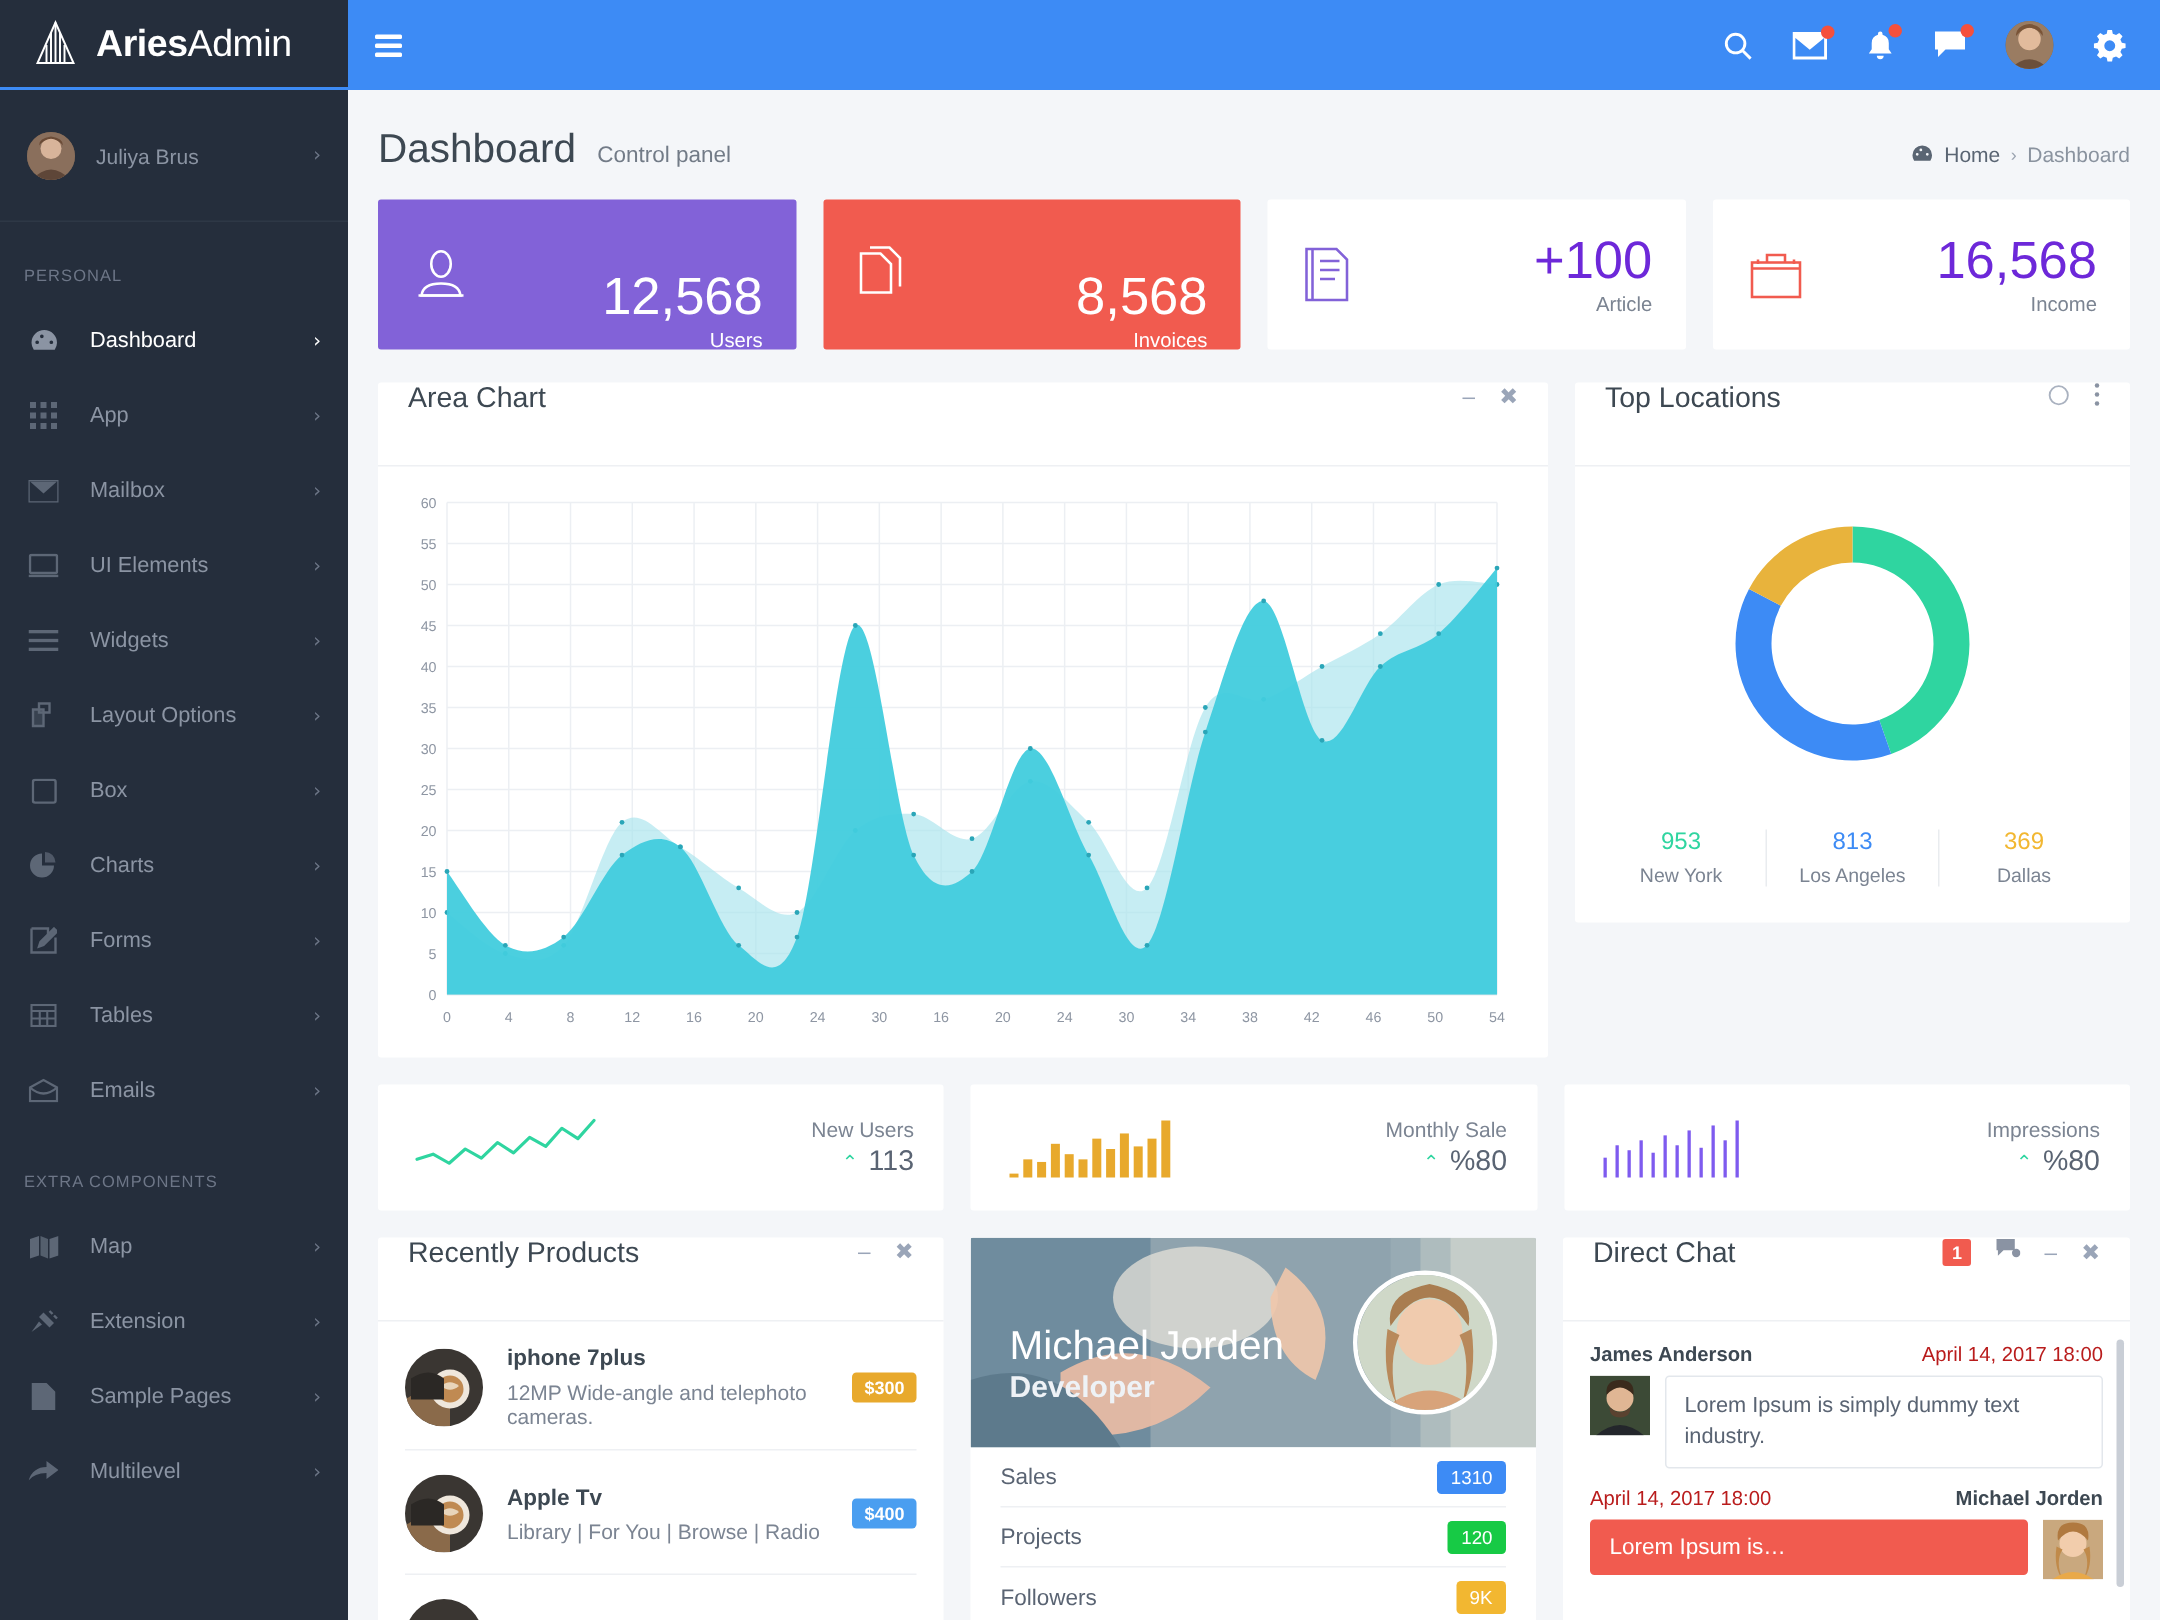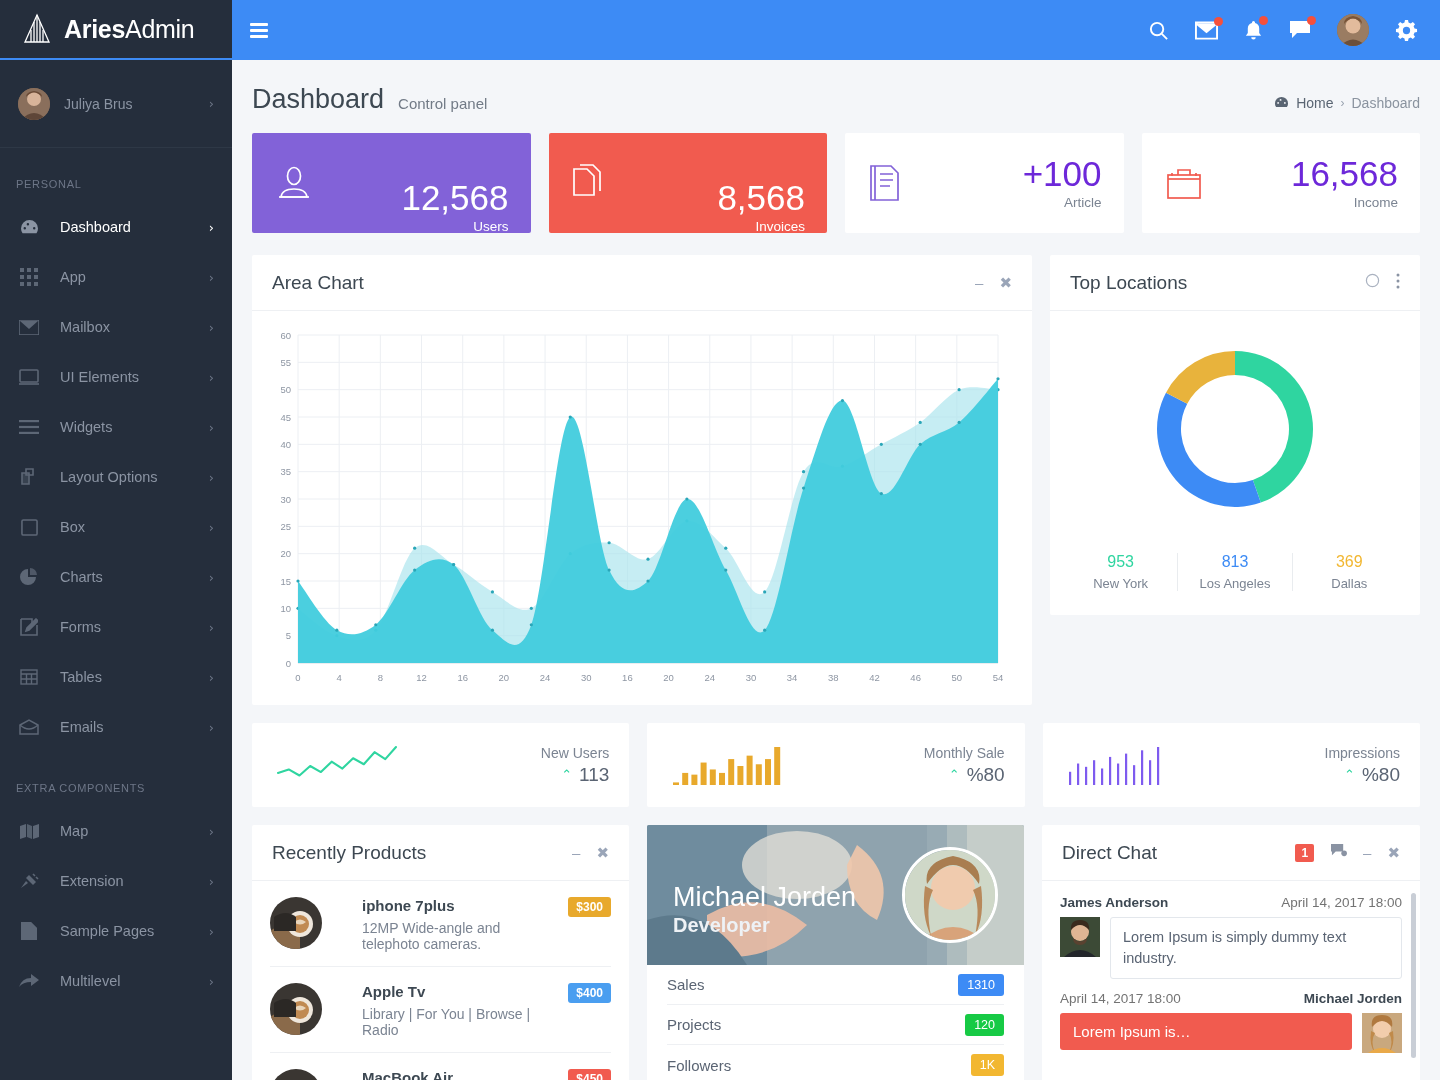--- a/index.html
+++ b/index.html
@@ -102,21 +102,21 @@
   .stat-num { font-size: 35px; font-weight: 300; line-height: 1.05; }
   .stat-lbl { font-size: 13.5px; margin-top: 2px; }
   .stat-card.purple .stat-num, .stat-card.red .stat-num { color: #ffffff; margin-top: 48px; }
   .stat-card.purple .stat-lbl, .stat-card.red .stat-lbl { color: #ffffff; }
   .stat-card.white .stat-num { color: #6d28d9; }
   .stat-card.white .stat-lbl { color: #7b8492; }
 
   
   .panel { background: #fff; border-radius: 2px; }
   .panel-head {
-    height: 56px; display: flex; align-items: center;
+    height: 56px; display: flex; align-items: flex-start;
     padding: 0 20px; border-bottom: 1px solid #eef0f3;
   }
   .panel-title { font-size: 19px; font-weight: 400; color: #3d4852; }
   .panel-tools { margin-left: auto; display: flex; align-items: center; gap: 16px; color: #9aa5b8; }
   .tool-btn { cursor: pointer; display: flex; align-items: center; font-size: 15px; }
 
   .row-main { display: flex; gap: 18px; margin-top: 22px; }
   .chart-panel { width: 780px; height: 450px; }
   .loc-panel { flex: 1; height: 360px; }
 
@@ -141,21 +141,21 @@
   .spark-val { font-size: 19px; color: #5a6473; margin-top: 3px; display: flex; align-items: center; justify-content: flex-end; gap: 7px; }
   .spark-arrow { color: #2fd5a0; font-size: 13px; }
 
   
   .bottom-row { display: flex; gap: 18px; margin-top: 18px; }
   .prod-panel { width: 377px; }
   .prof-panel { width: 377px; background: #fff; border-radius: 2px; overflow: hidden; }
   .chat-panel { flex: 1; }
 
   .prod-list { padding: 0 18px; }
-  .prod-item { display: flex; align-items: flex-start; padding: 16px 0 14px 0; border-bottom: 1px solid #eef0f3; gap: 24px; }
+  .prod-item { display: flex; align-items: center; padding: 16px 0 14px 0; border-bottom: 1px solid #eef0f3; }
   .prod-img { width: 52px; height: 52px; border-radius: 50%; overflow: hidden; flex-shrink: 0; }
   .prod-mid { flex: 1; margin-left: 16px; }
   .prod-name { font-size: 15px; font-weight: bold; color: #3d4852; }
   .prod-desc { font-size: 14px; color: #7b8492; margin-top: 6px; }
   .badge {
     color: #fff; font-size: 12px; font-weight: bold; border-radius: 3px;
     padding: 3px 8px; margin-left: 8px; flex-shrink: 0; white-space: nowrap;
   }
 
   .prof-cover { height: 140px; position: relative; overflow: hidden; }
@@ -167,21 +167,21 @@
   }
   .prof-rows { padding: 0 20px; }
   .prof-row { display: flex; align-items: center; height: 40px; border-bottom: 1px solid #eef0f3; }
   .prof-row:last-child { border-bottom: none; }
   .prof-lbl { flex: 1; font-size: 15px; color: #5a6473; }
   .prof-badge { color: #fff; font-size: 12.5px; border-radius: 3px; padding: 4px 9px; }
 
   .chat-body { padding: 14px 18px 0 18px; position: relative; height: 180px; overflow: hidden; }
   .chat-meta { display: flex; align-items: center; font-size: 13.5px; margin-bottom: 7px; }
   .chat-author { font-weight: bold; color: #3d4852; }
-  .chat-time { margin-left: auto; color: #737373; text-align: center; }
+  .chat-time { margin-left: auto; color: #b91c1c; text-align: center; }
   .chat-meta.rtl .chat-author { order: 2; margin-left: auto; }
   .chat-meta.rtl .chat-time { order: 1; margin-left: 0; }
   .chat-line { display: flex; align-items: flex-start; gap: 10px; margin-bottom: 12px; }
   .chat-ava { width: 40px; height: 40px; overflow: hidden; flex-shrink: 0; }
   .bubble-white {
     flex: 1; border: 1px solid #e3e7ec; border-radius: 3px;
     padding: 9px 12px; font-size: 14.5px; color: #5a6473; line-height: 1.45;
   }
   .bubble-red {
     flex: 1; background: #f15b4f; border-radius: 3px;
@@ -828,21 +828,21 @@
               <div class="prof-row">
                 <div class="prof-lbl">Sales</div>
                 <span class="prof-badge" style="background: rgb(61, 139, 245);">1310</span>
               </div>
               <div class="prof-row">
                 <div class="prof-lbl">Projects</div>
                 <span class="prof-badge" style="background: rgb(23, 202, 69);">120</span>
               </div>
               <div class="prof-row">
                 <div class="prof-lbl">Followers</div>
-                <span class="prof-badge" style="background: rgb(242, 183, 49);">1K</span>
+                <span class="prof-badge" style="background: rgb(242, 183, 49);">9K</span>
               </div>
             </div>
         </div>
 
         <div class="panel chat-panel">
           <div class="panel-head">
             <div class="panel-title">Direct Chat</div>
             <div class="panel-tools">
               <span class="chat-count">1</span>
               <span>

